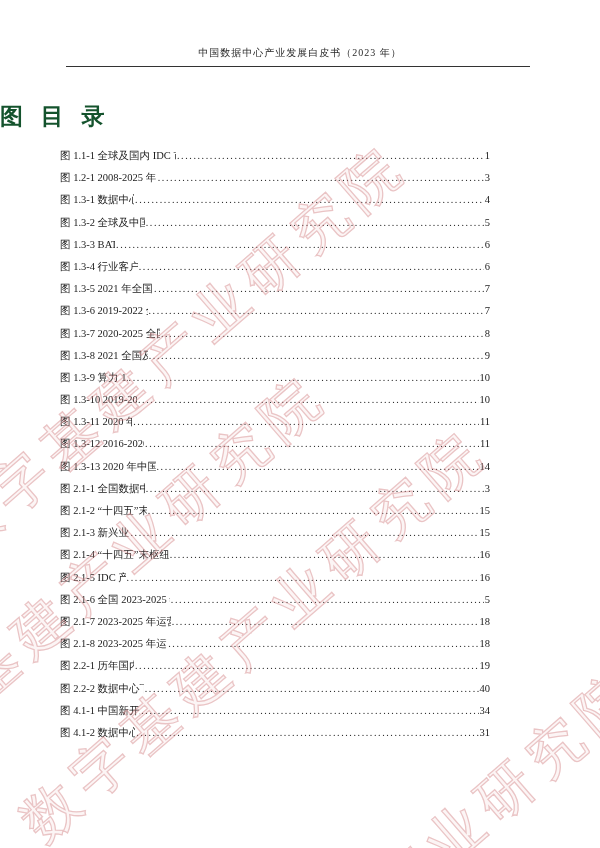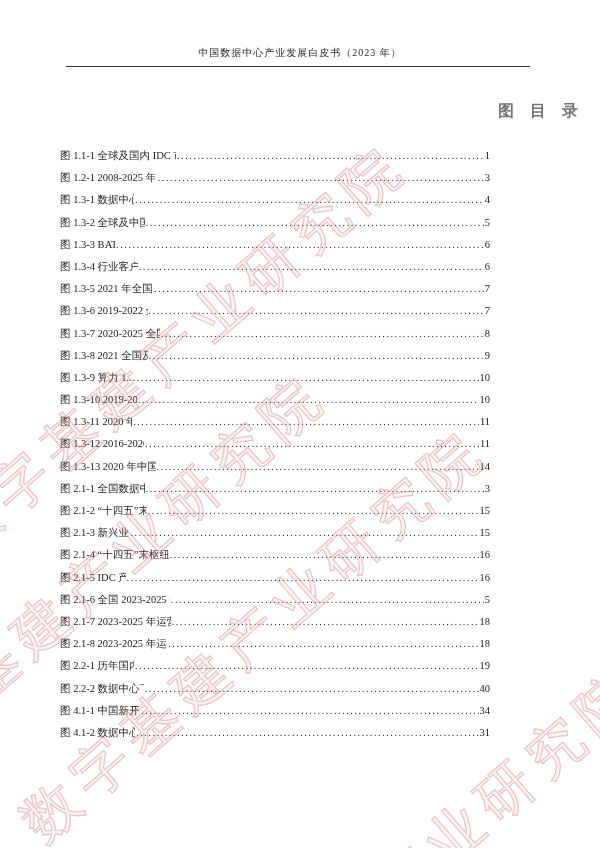--- a/index.html
+++ b/index.html
@@ -21,22 +21,22 @@
   }
   .rule {
     position: absolute; top: 66px; left: 66px; width: 464px;
     border-top: 1.4px solid #333;
     height: 0;
   }
 
   
   .doc-title {
     position: absolute; top: 101px; left: 0; width: 584px;
-    text-align: right;
-    font-size: 16px; font-weight: bold; color: #737373;
+    text-align: left;
+    font-size: 23px; font-weight: bold; color: #14532d;
     letter-spacing: 6px;
   }
 
   
   .toc {
     position: absolute; top: 149px; left: 60px; width: 430px;
   }
   .toc-row {
     display: flex; align-items: baseline;
     height: 22.2px;

